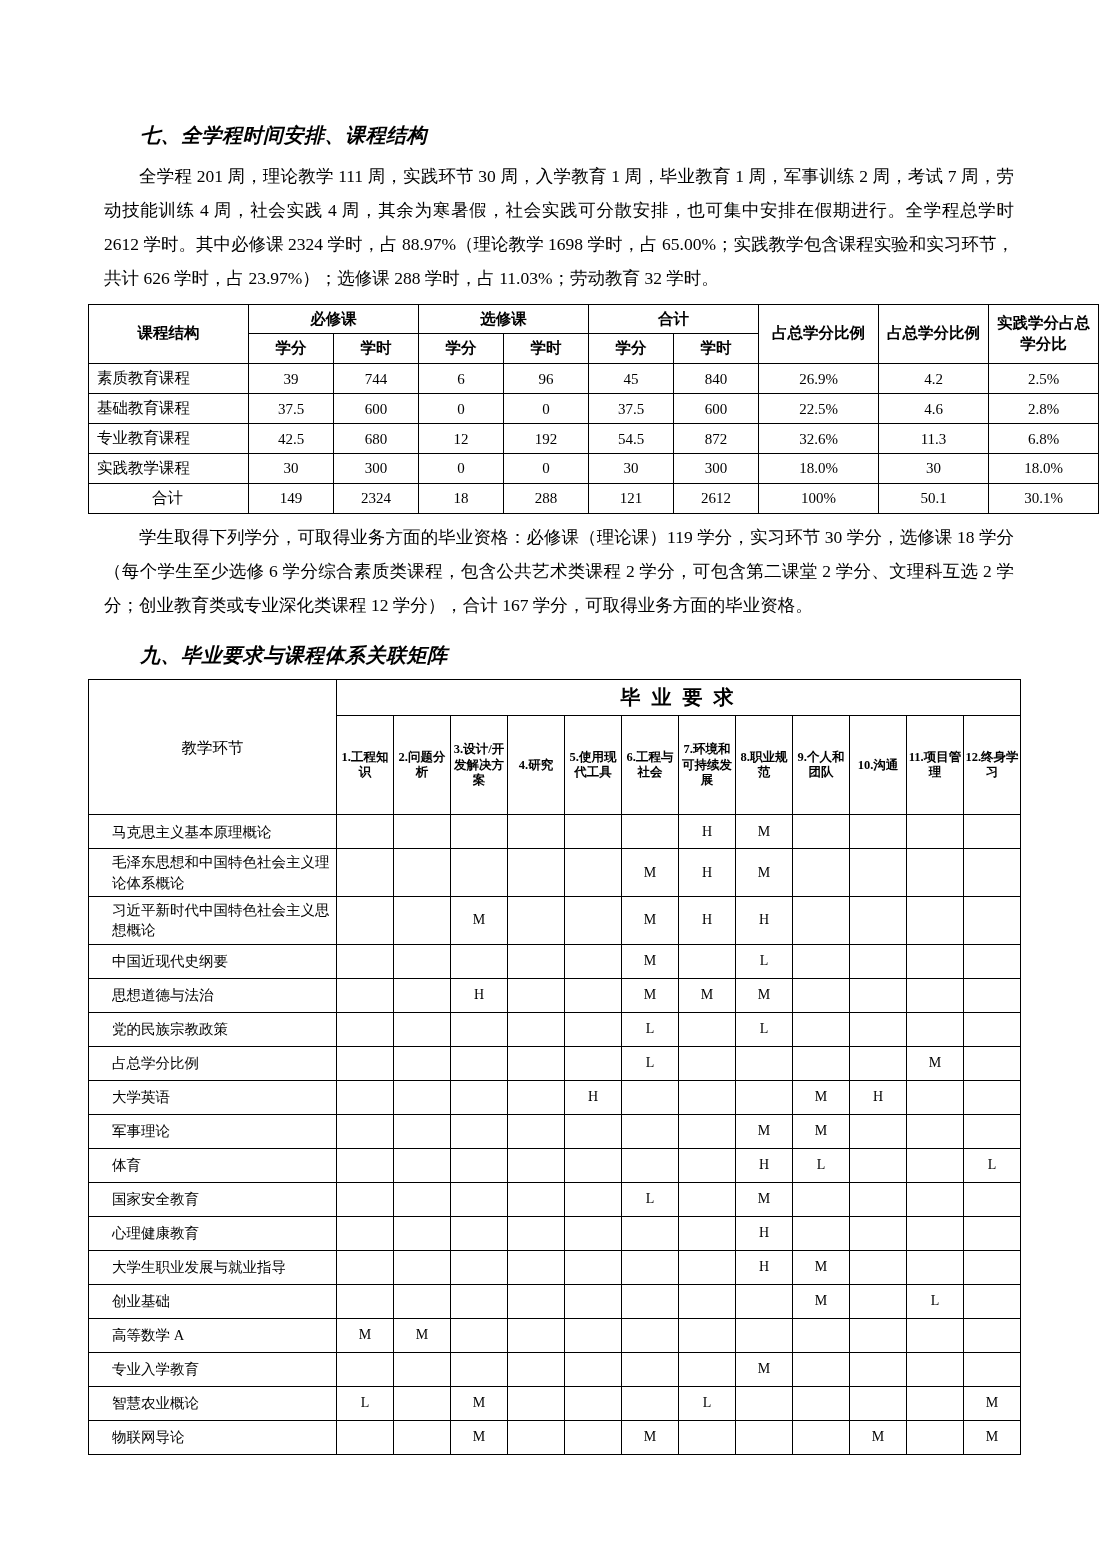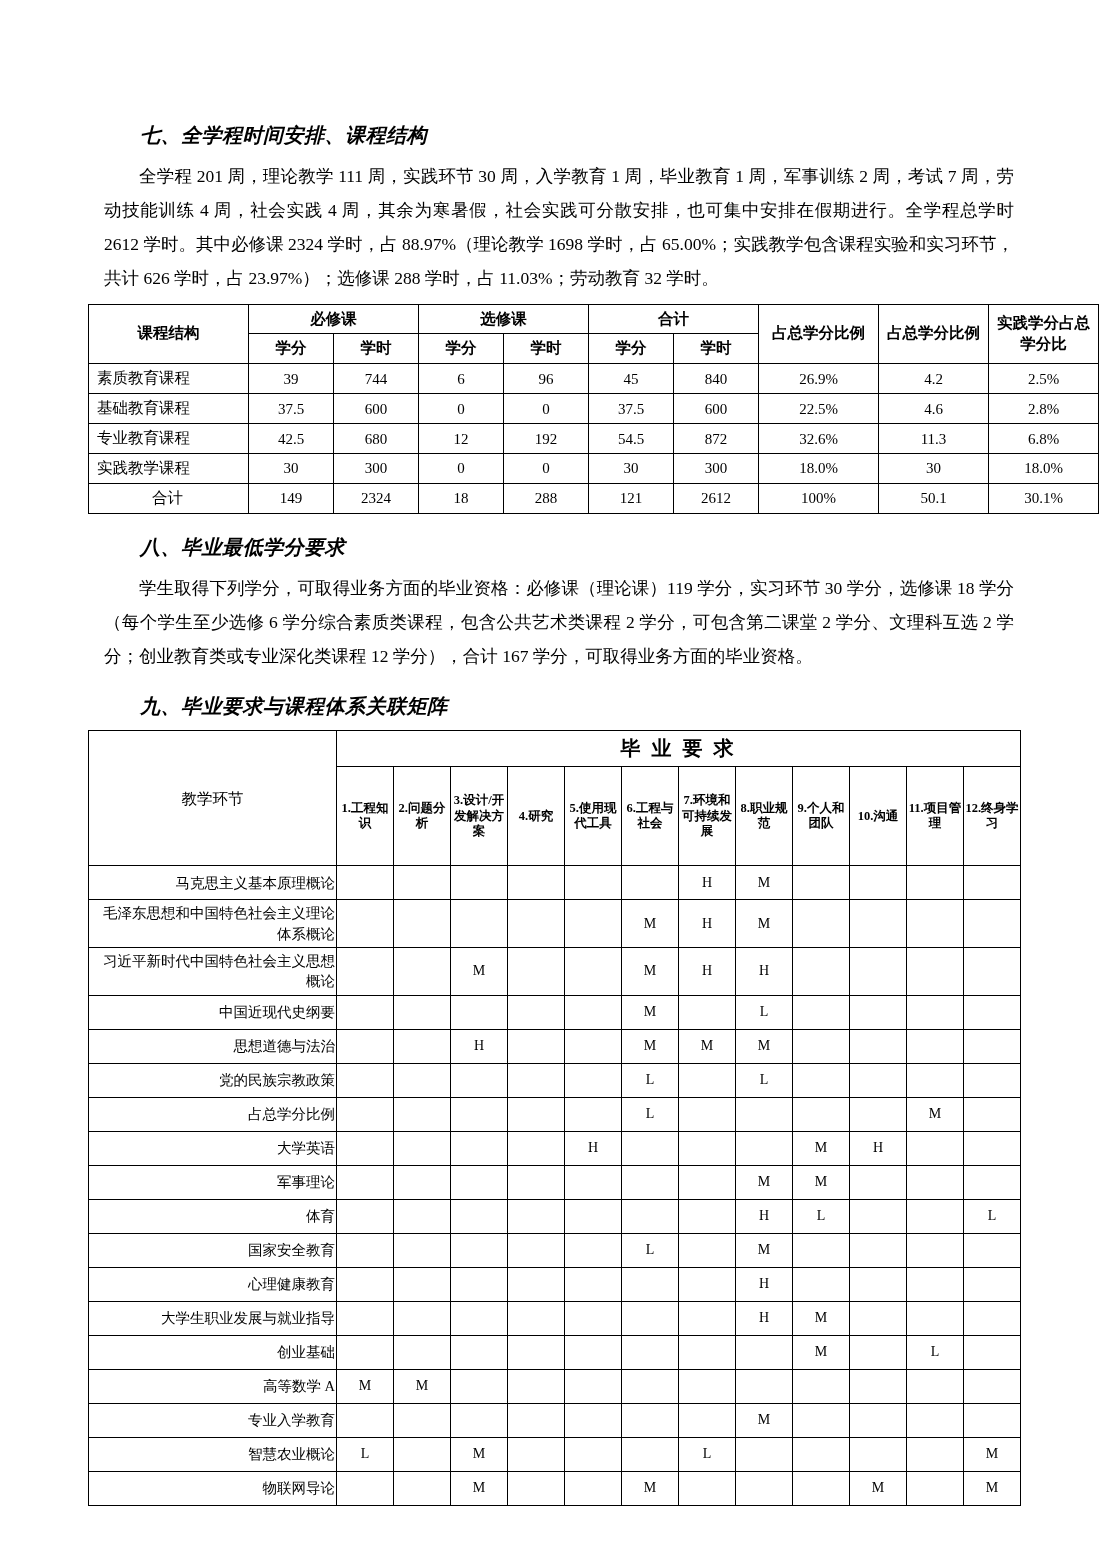--- a/index.html
+++ b/index.html
@@ -92,22 +92,22 @@
     font-weight: normal;
     font-size: 15.5px;
   }
   table.matrix-table th.col-head {
     font-weight: bold;
     font-size: 12.5px;
     padding: 3px 1px;
     height: 92px;
   }
   table.matrix-table td.course-name {
-    text-align: right;
-    padding-left: 8px;
+    text-align: left;
+    padding-left: 23px;
     font-size: 14.5px;
     line-height: 1.4;
   }
   table.matrix-table td.cell {
     font-family: "Liberation Serif", serif;
     font-size: 14px;
     height: 27px;
   }
 </style>
 </head>
@@ -208,21 +208,20 @@
           <td>288</td>
           <td>121</td>
           <td>2612</td>
           <td>100%</td>
           <td>50.1</td>
           <td>30.1%</td>
         </tr>
       </tbody>
   </table>
 
-  <h2 class="section-title tight">八、毕业最低学分要求</h2>
 
   <p class="body-text">学生取得下列学分，可取得业务方面的毕业资格：必修课（理论课）119 学分，实习环节 30 学分，选修课 18 学分（每个学生至少选修 6 学分综合素质类课程，包含公共艺术类课程 2 学分，可包含第二课堂 2 学分、文理科互选 2 学分；创业教育类或专业深化类课程 12 学分），合计 167 学分，可取得业务方面的毕业资格。</p>
 
   <h2 class="section-title tight">九、毕业要求与课程体系关联矩阵</h2>
 
   <table class="matrix-table">
     <colgroup>
       <col style="width:248px">
       <col style="width:57px">
       <col style="width:57px">

